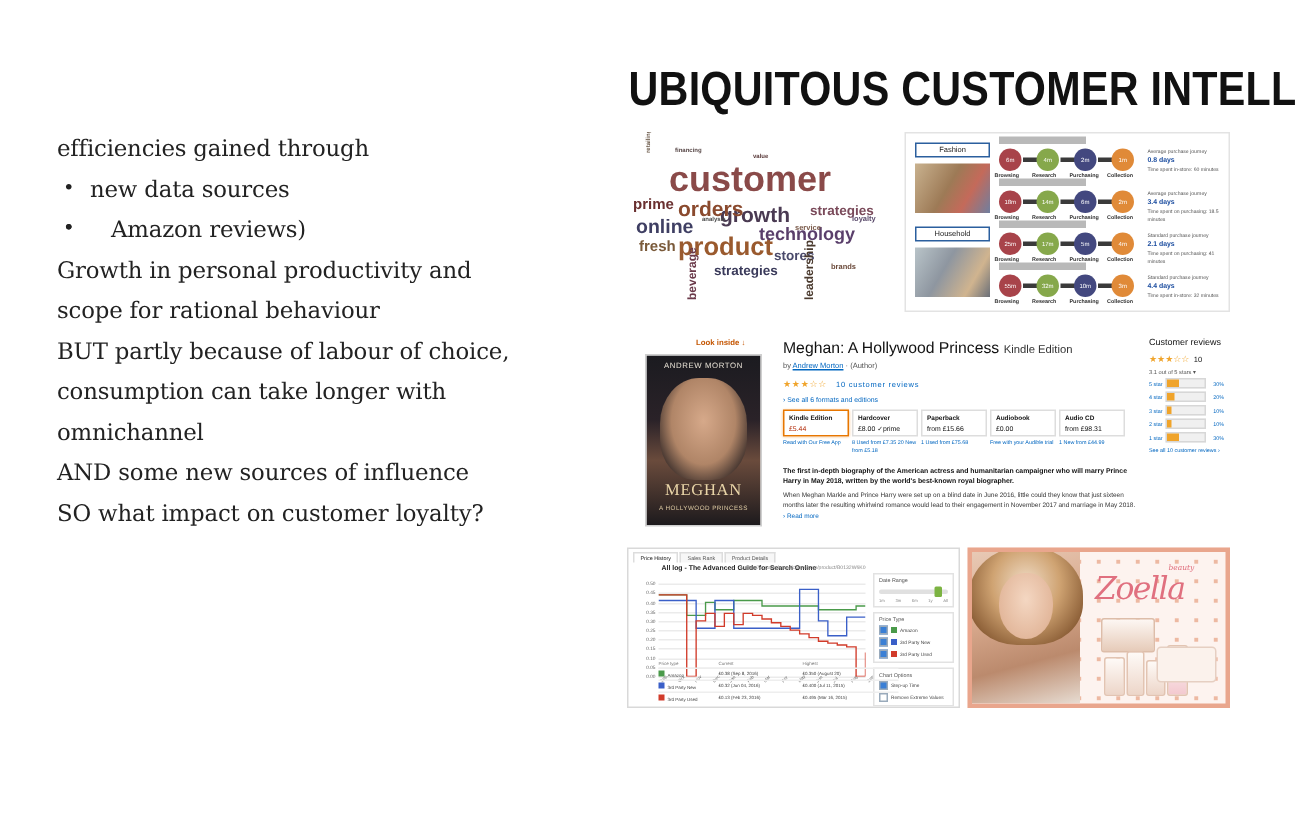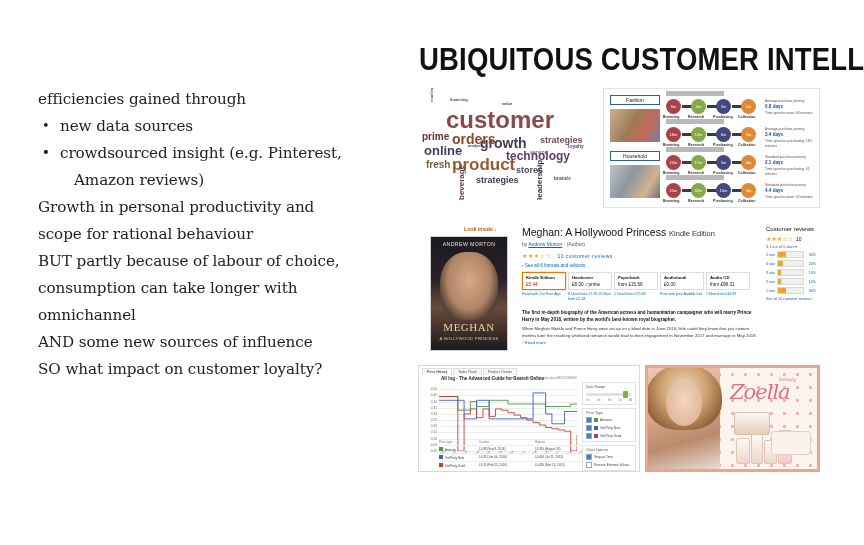--- a/index.html
+++ b/index.html
@@ -235,21 +235,21 @@
   #zo-tin { position: absolute; left: 86px; top: 44px; width: 34px; height: 21px;
       background: linear-gradient(#fdf7f3, #e6cbb9); border: 1px solid #ddbda9; border-radius: 2px; }
 </style>
 </head>
 <body>
 
 <div id="slide-body-text">
   <div class="body-line">efficiencies gained through</div>
   <div class="bullet-line"><span class="bullet-dot">•</span><span>new data sources</span></div>
   <div class="bullet-line"><span class="bullet-dot">•</span></div>
-  <div class="bullet-line"><span class="bullet-dot">•</span><span>crowdsourced insight (e.g. Pinterest,</span></div>
+  <div class="bullet-line"><span class="bullet-dot">•</span></div>
   <div class="bullet-cont">Amazon reviews)</div>
   <div class="body-line">Growth in personal productivity and</div>
   <div class="body-line">scope for rational behaviour</div>
   <div class="body-line">BUT partly because of labour of choice,</div>
   <div class="body-line">consumption can take longer with</div>
   <div class="body-line">omnichannel</div>
   <div class="body-line">AND some new sources of influence</div>
   <div class="body-line">SO what impact on customer loyalty?</div>
 </div>
 

